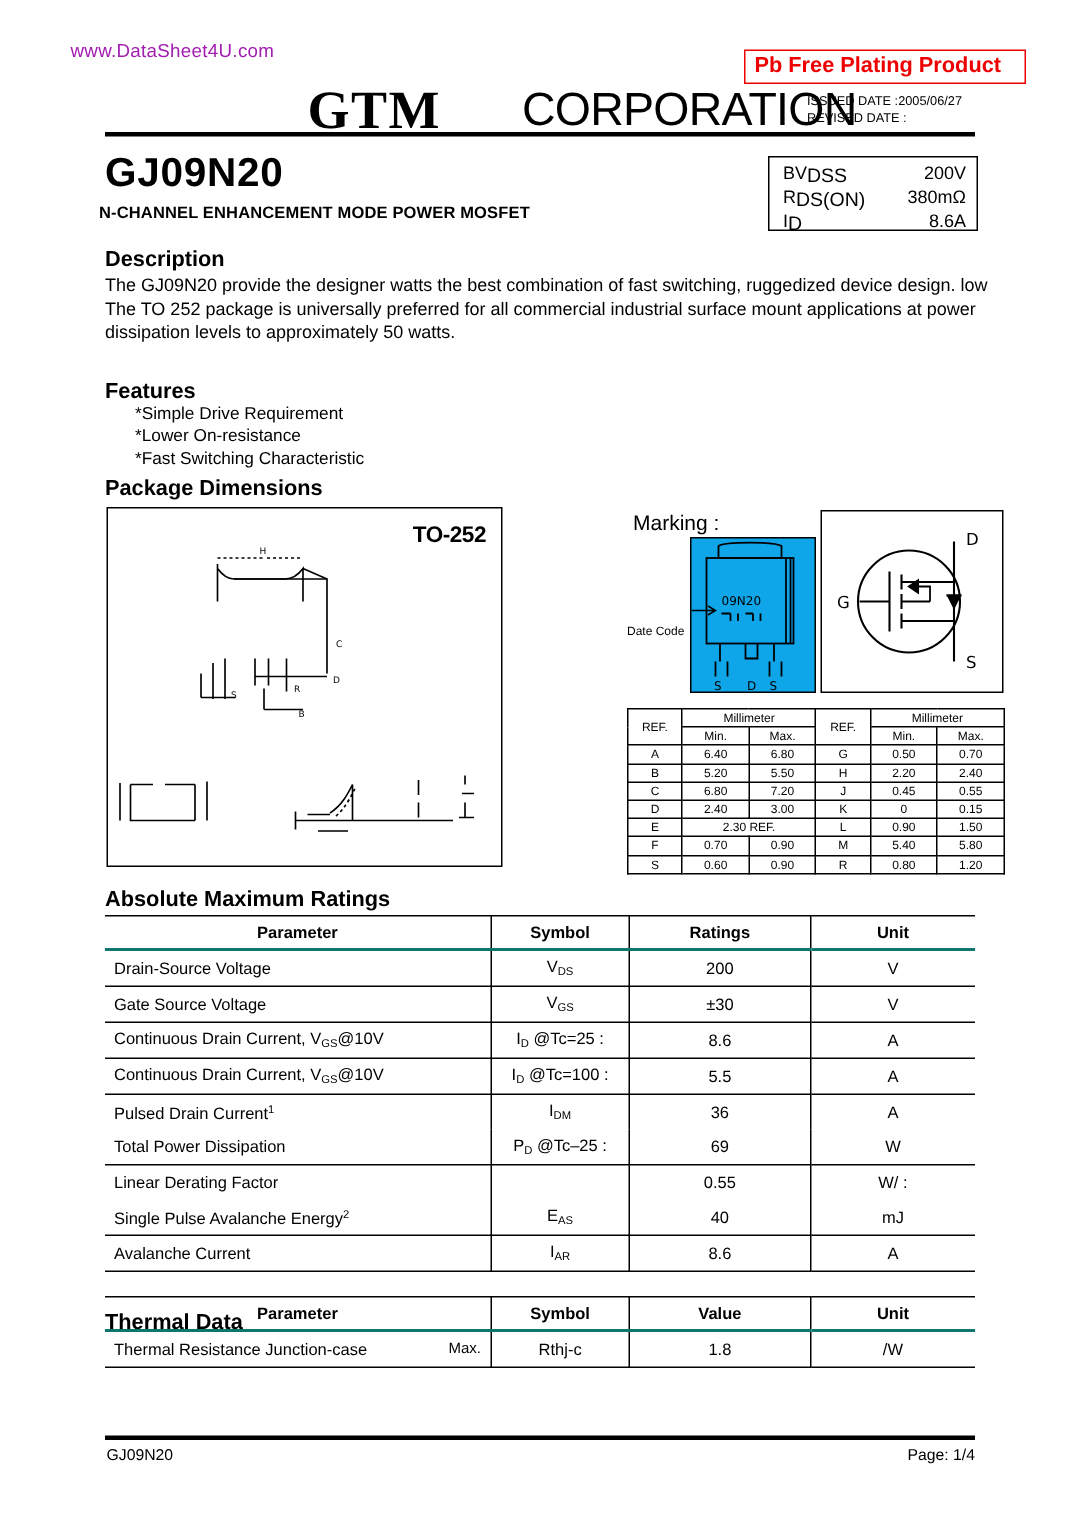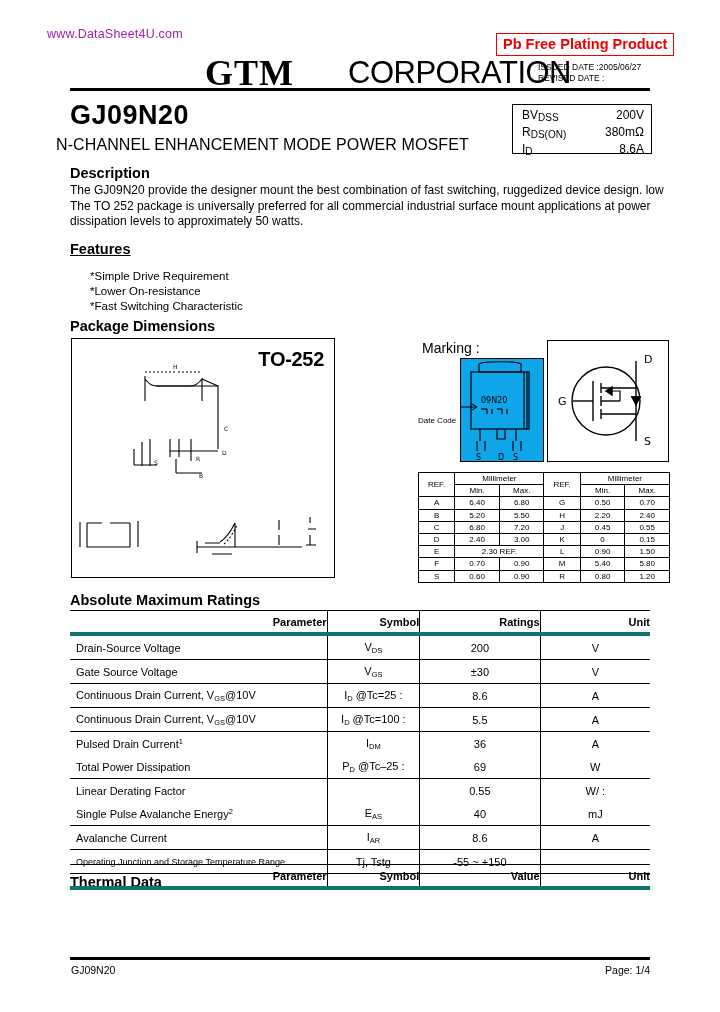--- a/index.html
+++ b/index.html
@@ -10,59 +10,59 @@
   .page{position:absolute;inset:0;}
 
   
   .watermark{
     position:absolute;left:47px;top:27px;
     font-size:12.5px;color:#a21caf;letter-spacing:.2px;white-space:nowrap;text-align:center;
   }
   .pbfree{
     position:absolute;left:496px;top:33px;
     border:1.6px solid #ee0000;color:#ee0000;
-    font-size:14.5px;font-weight:bold;padding:2px 6px 3px 6px;white-space:nowrap;
+    font-size:14.5px;font-weight:bold;padding:2px 16px 3px 6px;white-space:nowrap;
   }
   .brand{
     position:absolute;left:205px;top:52px;
     font-family:"Liberation Serif", serif;font-weight:bold;font-size:36px;letter-spacing:1px;
   }
   .corp{
     position:absolute;left:348px;top:55px;
     font-size:31px;letter-spacing:-.5px;white-space:nowrap;
   }
   .dates{
     position:absolute;left:538px;top:62px;
     font-size:8.5px;line-height:10.5px;white-space:nowrap;
   }
   .rule-top{
     position:absolute;left:70px;top:88px;width:580px;height:3px;background:#000;
   }
 
   
   .part-title{position:absolute;left:70px;top:100px;font-size:27px;font-weight:bold;letter-spacing:.5px;}
-  .subtitle{position:absolute;left:56px;top:136px;font-size:16px;font-weight:normal;letter-spacing:.1px;}
+  .subtitle{position:absolute;left:66px;top:136px;font-size:11px;font-weight:bold;letter-spacing:.1px;}
   .specbox{
     position:absolute;left:512px;top:104px;width:140px;height:50px;
     border:1.4px solid #000;padding:3px 7px 0 9px;box-sizing:border-box;
   }
   .specrow{display:flex;justify-content:space-between;font-size:12px;line-height:15px;white-space:nowrap;}
-  .specrow .sub{font-size:10px;vertical-align:-2px;margin-top:24px;}
+  .specrow .sub{font-size:13px;vertical-align:-2px;margin-top:24px;}
 
   
   .h2{position:absolute;font-size:14.5px;font-weight:bold;}
   .para{position:absolute;font-size:12px;line-height:15.6px;}
   .feat{position:absolute;font-size:11.5px;line-height:15px;margin-left:20px;}
 
   
   .pkgbox{
     position:absolute;left:71px;top:338px;width:264px;height:240px;
     border:1.6px solid #000;box-sizing:border-box;background:#fff;
   }
-  .pkglabel{position:absolute;right:10px;top:9px;font-size:20px;font-weight:bold;letter-spacing:-.3px;}
+  .pkglabel{position:absolute;right:10px;top:9px;font-size:15px;font-weight:bold;letter-spacing:-.3px;}
 
   .marking-label{position:absolute;left:422px;top:340px;font-size:14px;}
   .markbox{
     position:absolute;left:460px;top:358px;width:84px;height:104px;
     border:1.4px solid #000;box-sizing:border-box;background:#0ea5e9;
   }
   .symbolbox{
     position:absolute;left:547px;top:340px;width:122px;height:122px;
     border:1.4px solid #000;box-sizing:border-box;background:#fff;
   }
@@ -80,22 +80,22 @@
   .dimtable .val{width:42px;}
   .dimtable .hdr{font-size:8px;}
 
   
   .dtable{position:absolute;border-collapse:collapse;font-size:11px;}
   .dtable td{
     border-left:1px solid #000;border-right:1px solid #000;
     padding:0 0 0 6px;height:23px;vertical-align:middle;
   }
   .dtable tr.hdr td{
-    font-weight:bold;text-align:right;padding-left:0;
-    border-top:1.8px solid #000;border-bottom:4px solid #0f766e;height:21px;
+    font-weight:bold;text-align:center;padding-left:0;
+    border-top:1.8px solid #000;border-bottom:2px solid #0f766e;height:21px;
   }
   .dtable td.c{text-align:center;padding-left:0;margin-left:20px;}
   .dtable tr.sep td{border-bottom:1px solid #000;}
   .dtable tr.last td{border-bottom:1.8px solid #000;}
   .dtable td.param{text-align:left;}
   .dtable td.edge-l{border-left:none;}
   .dtable td.edge-r{border-right:none;}
   .dtable .maxlbl{float:right;margin-right:6px;font-size:10px;}
   sub{font-size:7.5px;vertical-align:-2px;}
   sup{font-size:7.5px;vertical-align:4px;}
@@ -134,26 +134,26 @@
       <span>380mΩ</span>
     </div>
     <div class="specrow">
       <span><span>I</span><span class="sub">D</span></span>
       <span>8.6A</span>
     </div>
   </div>
 
   <div class="h2" style="left:70px;top:165px;">Description</div>
   <div class="para" style="left:70px;top:183px;width:600px;">
-    <div>The GJ09N20 provide the designer mount the best combination of fast switching, ruggedized device design. low</div>
+    <div>The GJ09N20 provide the designer watts the best combination of fast switching, ruggedized device design. low</div>
     <div>The TO 252 package is universally preferred for all commercial industrial surface mount applications at power</div>
     <div>dissipation levels to approximately 50 watts.</div>
   </div>
 
-  <div class="h2" style="left:70px;top:241px;text-decoration:underline;">Features</div>
+  <div class="h2" style="left:70px;top:253px;">Features</div>
   <div class="feat" style="left:70px;top:269px;">
     <div>*Simple Drive Requirement</div>
     <div>*Lower On-resistance</div>
     <div>*Fast Switching Characteristic</div>
   </div>
 
   <div class="h2" style="left:70px;top:318px;">Package Dimensions</div>
 
   <div class="pkgbox">
     <div class="pkglabel">TO-252</div>
@@ -380,38 +380,38 @@
       <td class="c"><span>E</span><sub>AS</sub></td>
       <td class="c">40</td>
       <td class="c edge-r">mJ</td>
     </tr>
     <tr class="sep">
       <td class="edge-l param">Avalanche Current</td>
       <td class="c"><span>I</span><sub>AR</sub></td>
       <td class="c">8.6</td>
       <td class="c edge-r">A</td>
     </tr>
-    <tr class="last">
-      <td class="edge-l param nb">Operating Junction and Storage Temperature Range</td>
-      <td class="c">Tj, Tstg</td>
-      <td class="c">-55 ~ +150</td>
-      <td class="c edge-r"></td>
-    </tr>
   </tbody>
     </table>
 
   <div class="h2" style="left:70px;top:847px;margin-top:27px;">Thermal Data</div>
   <table class="dtable" style="left:70px;top:864px;width:580px;">
     <tbody>
         <tr class="hdr">
       <td class="edge-l" style="width:258px;">Parameter</td>
       <td style="width:92px;">Symbol</td>
       <td style="width:120px;">Value</td>
       <td class="edge-r" style="width:110px;">Unit</td>
     </tr>
+    <tr class="sep">
+      <td class="edge-l param"><span>Thermal Resistance Junction-case</span><span class="maxlbl">Max.</span></td>
+      <td class="c">Rthj-c</td>
+      <td class="c">1.8</td>
+      <td class="c edge-r">/W</td>
+    </tr>
   </tbody>
     </table>
 
   <div class="rule-bot"></div>
   <div class="foot-l">GJ09N20</div>
   <div class="foot-r">Page: 1/4</div>
 
 </div>
 
 </body></html>

